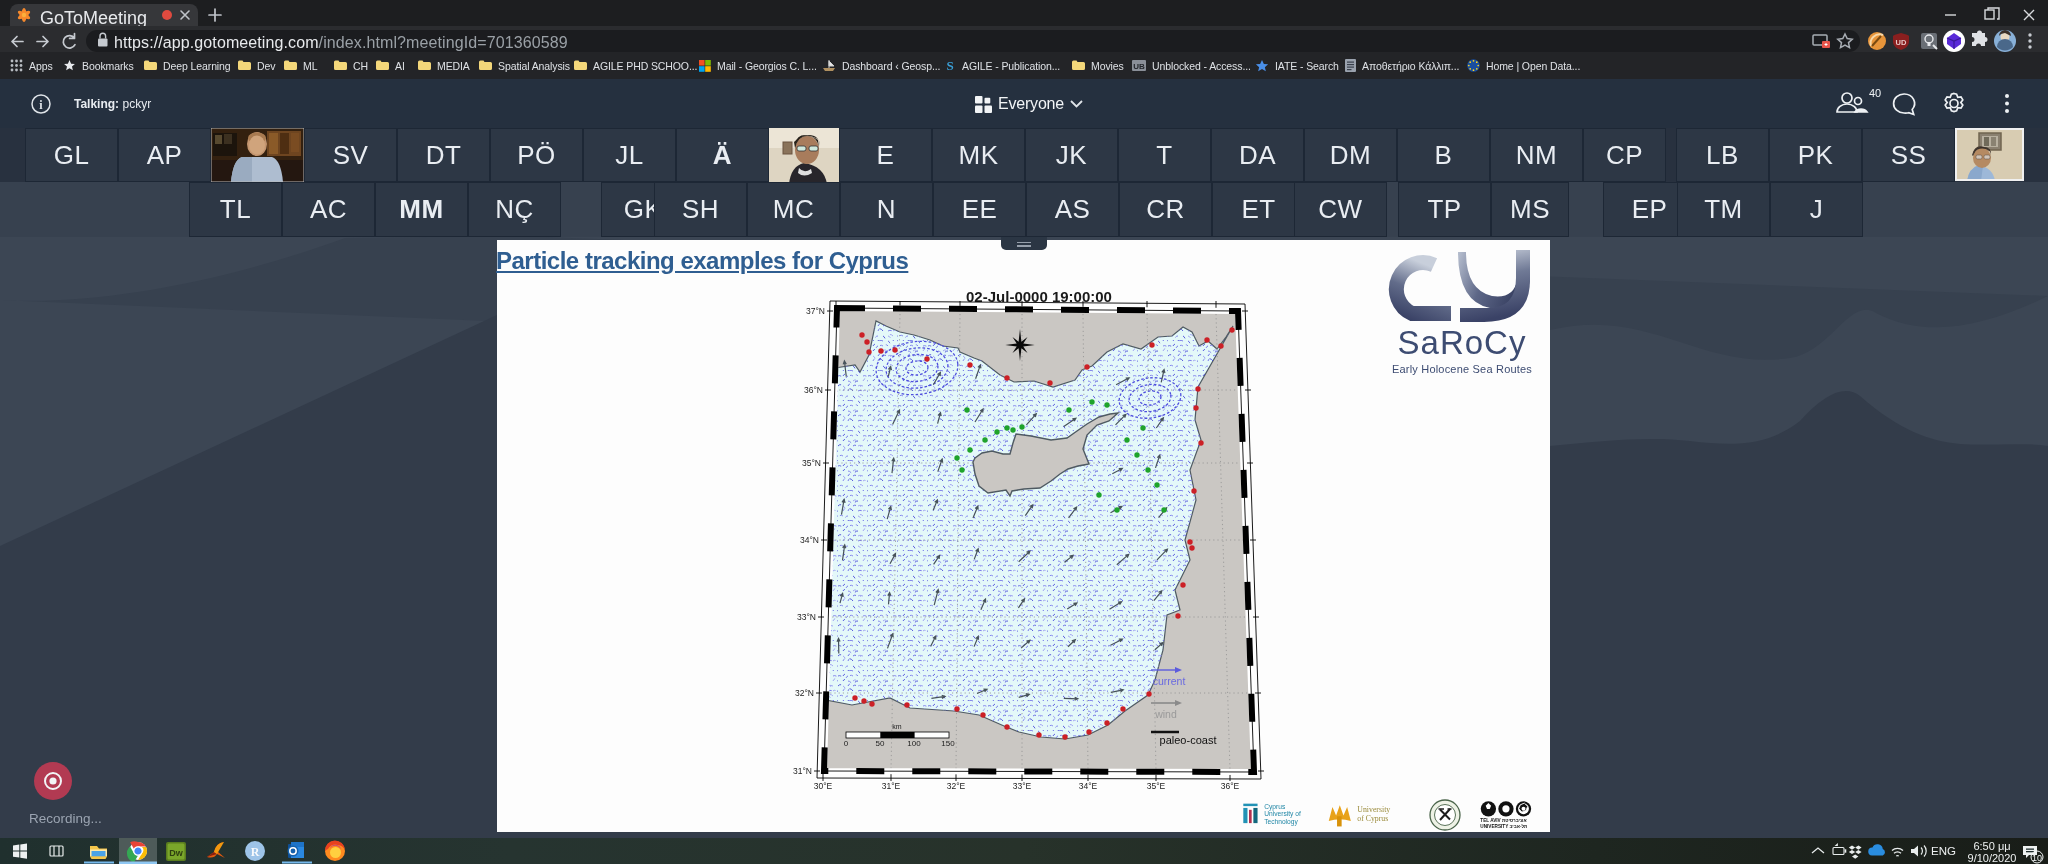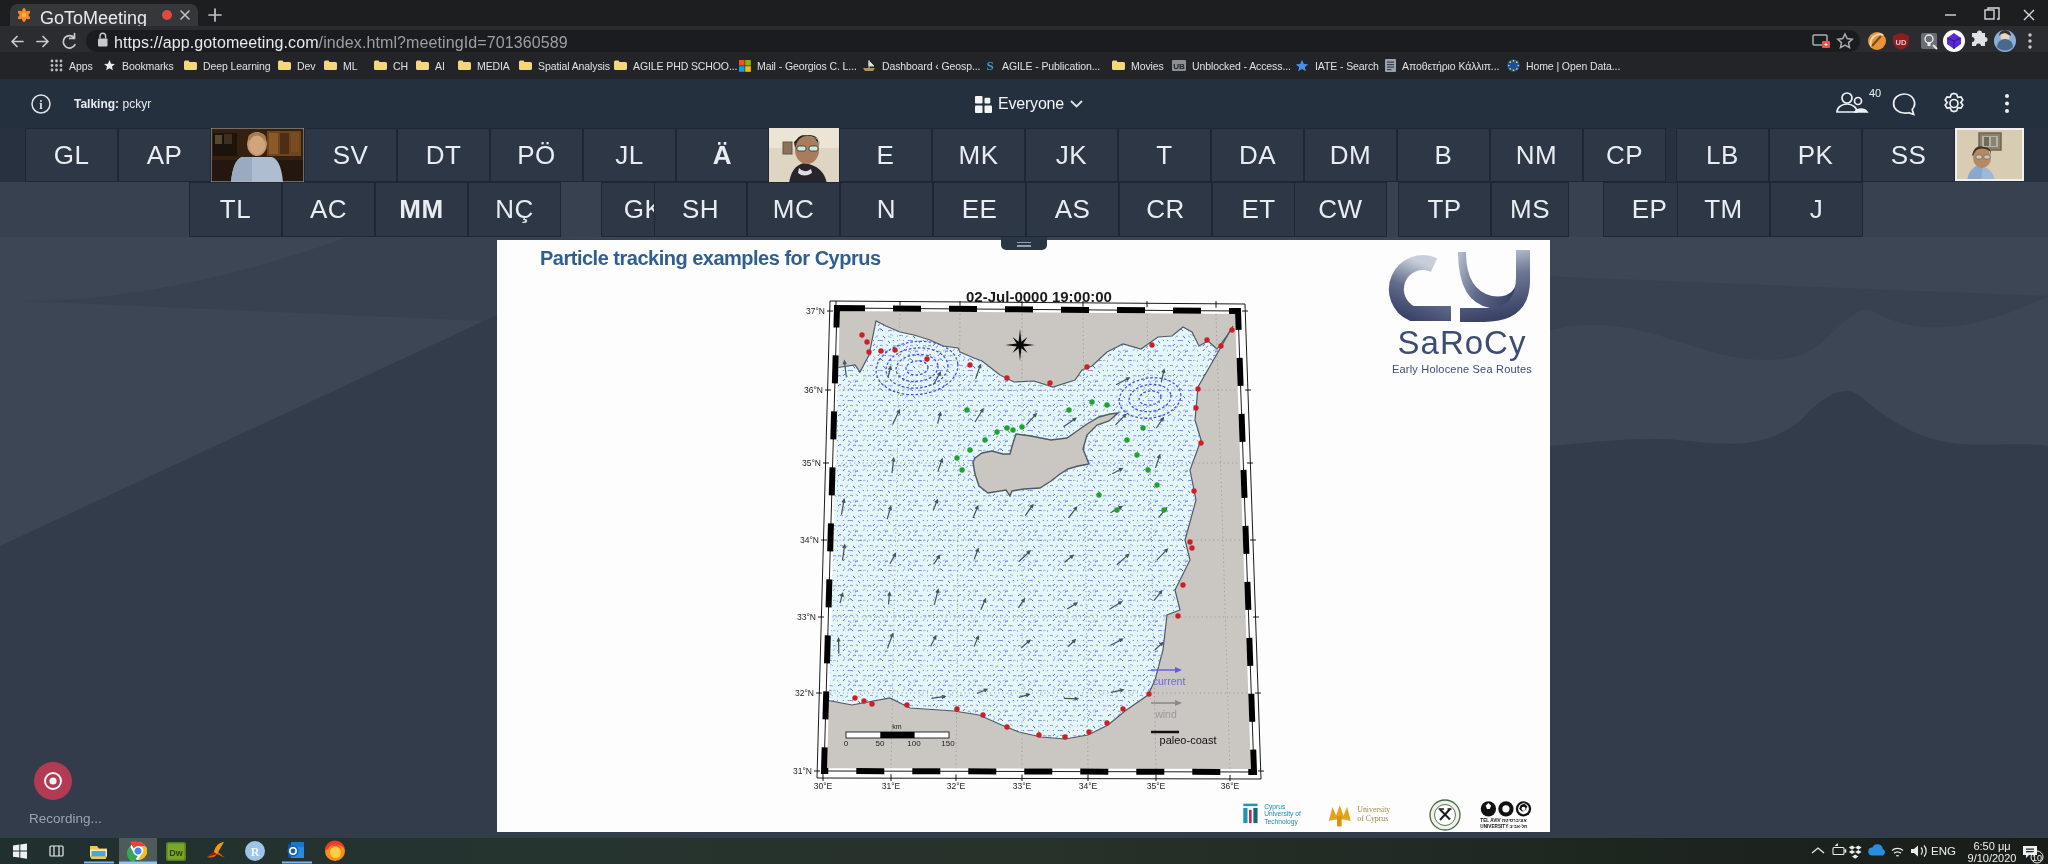--- a/index.html
+++ b/index.html
@@ -5,37 +5,37 @@
 html,body { width:2048px; height:864px; overflow:hidden; background:#333c4a; font-family:"Liberation Sans", sans-serif; }
 #root { position:relative; width:2048px; height:864px; }
 
 #tabstrip { position:absolute; left:0; top:0; width:2048px; height:26px; background:#1d1e20; }
 #tab { position:absolute; left:10px; top:4px; width:188px; height:22px; background:#36373a; border-radius:8px 8px 0 0; }
 #tabtitle { position:absolute; left:40px; top:8px; font-size:18px; color:#e8eaed; }
 #toolbar { position:absolute; left:0; top:26px; width:2048px; height:26px; background:#2b2c2f; }
 #omni { position:absolute; left:86px; top:29.5px; width:1774px; height:22px; background:#1b1c1f; border-radius:11px; }
 #url { position:absolute; left:114px; top:34px; font-size:16px; color:#e8eaed; letter-spacing:0.1px; }
 #url span { color:#9aa0a6; }
-#bookmarks { position:absolute; left:0; top:52px; width:1692px; height:27px;margin-left:40px; }
+#bookmarks { position:absolute; left:0; top:52px; width:1692px; height:27px; }
 #bkbar { position:absolute; left:0; top:52px; width:2048px; height:27px; background:#232427; }
 .bkitem { position:absolute; top:0; height:27px; display:flex; align-items:center; gap:6px; font-size:10.5px; color:#dee1e5; letter-spacing:-0.1px; white-space:nowrap; }
 
 #gtmbar { position:absolute; left:0; top:79px; width:2048px; height:49px; background:#25303f; }
 #talking { position:absolute; left:74px; top:97px; font-size:12px; color:#e8ecf1; }
 #everyone { position:absolute; left:998px; top:95px; font-size:16px; color:#f2f4f6; letter-spacing:-0.2px; }
 
 #tilebg1 { position:absolute; left:0; top:128px; width:2048px; height:54px; background:#28313f; }
 #tilebg2 { position:absolute; left:0; top:182px; width:2048px; height:55px; background:#37414f; }
 .tile { position:absolute; background:#2d3745; border:1px solid #1d2735; display:flex; align-items:center; justify-content:center; color:#e9edf2; font-size:26px; font-weight:400; letter-spacing:0.5px; }
 .cam { position:absolute; overflow:hidden; }
 .cam3 { outline:2px solid #f0f0f0; outline-offset:-2px; }
 
 #stage { position:absolute; left:0; top:236px; width:2048px; height:602px; background:#333c4a; overflow:hidden; }
 #slide { position:absolute; left:497px; top:240px; width:1053px; height:592px; background:#fdfdfd; }
-#slidetitle { position:absolute; left:540px; top:247px; font-size:20px; font-weight:bold; color:#2f5e91; letter-spacing:-0.5px; }
+#slidetitle { position:absolute; left:496px; top:247px; font-size:24px; font-weight:bold; color:#2f5e91; letter-spacing:-0.5px;text-decoration:underline; }
 </style></head>
 <body>
 <div id="root">
 <div id="tabstrip"></div>
 <div id="tab"></div>
 <div id="tabtitle">GoToMeeting</div>
 <div id="toolbar"></div>
 <div id="omni"></div>
 <div id="url">https://app.gotomeeting.com<span>/index.html?meetingId=701360589</span></div>
 <div id="bkbar"></div>

